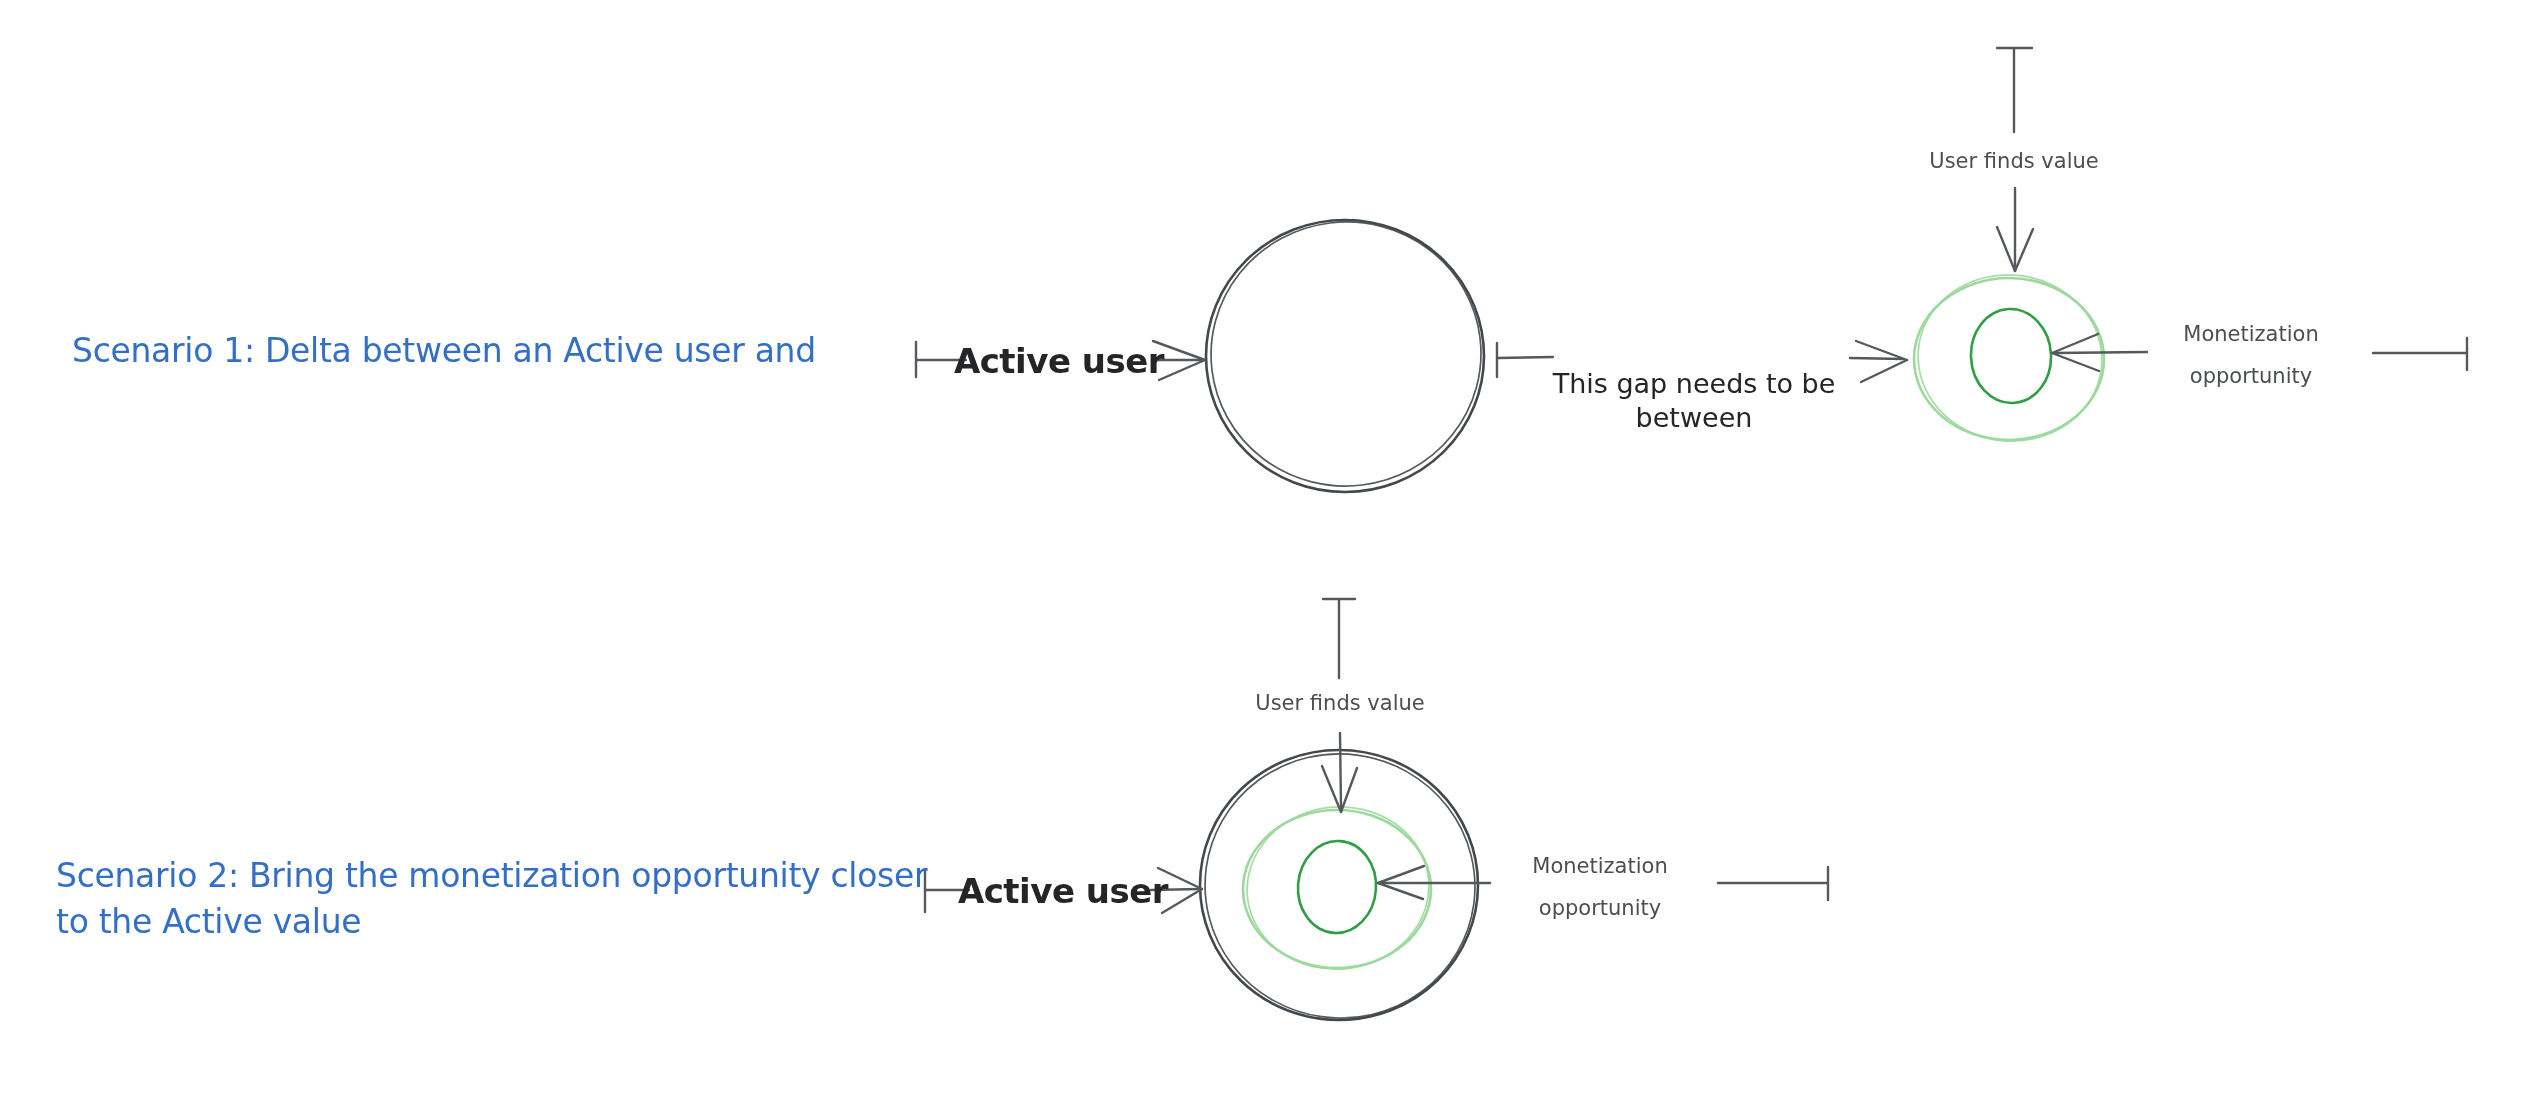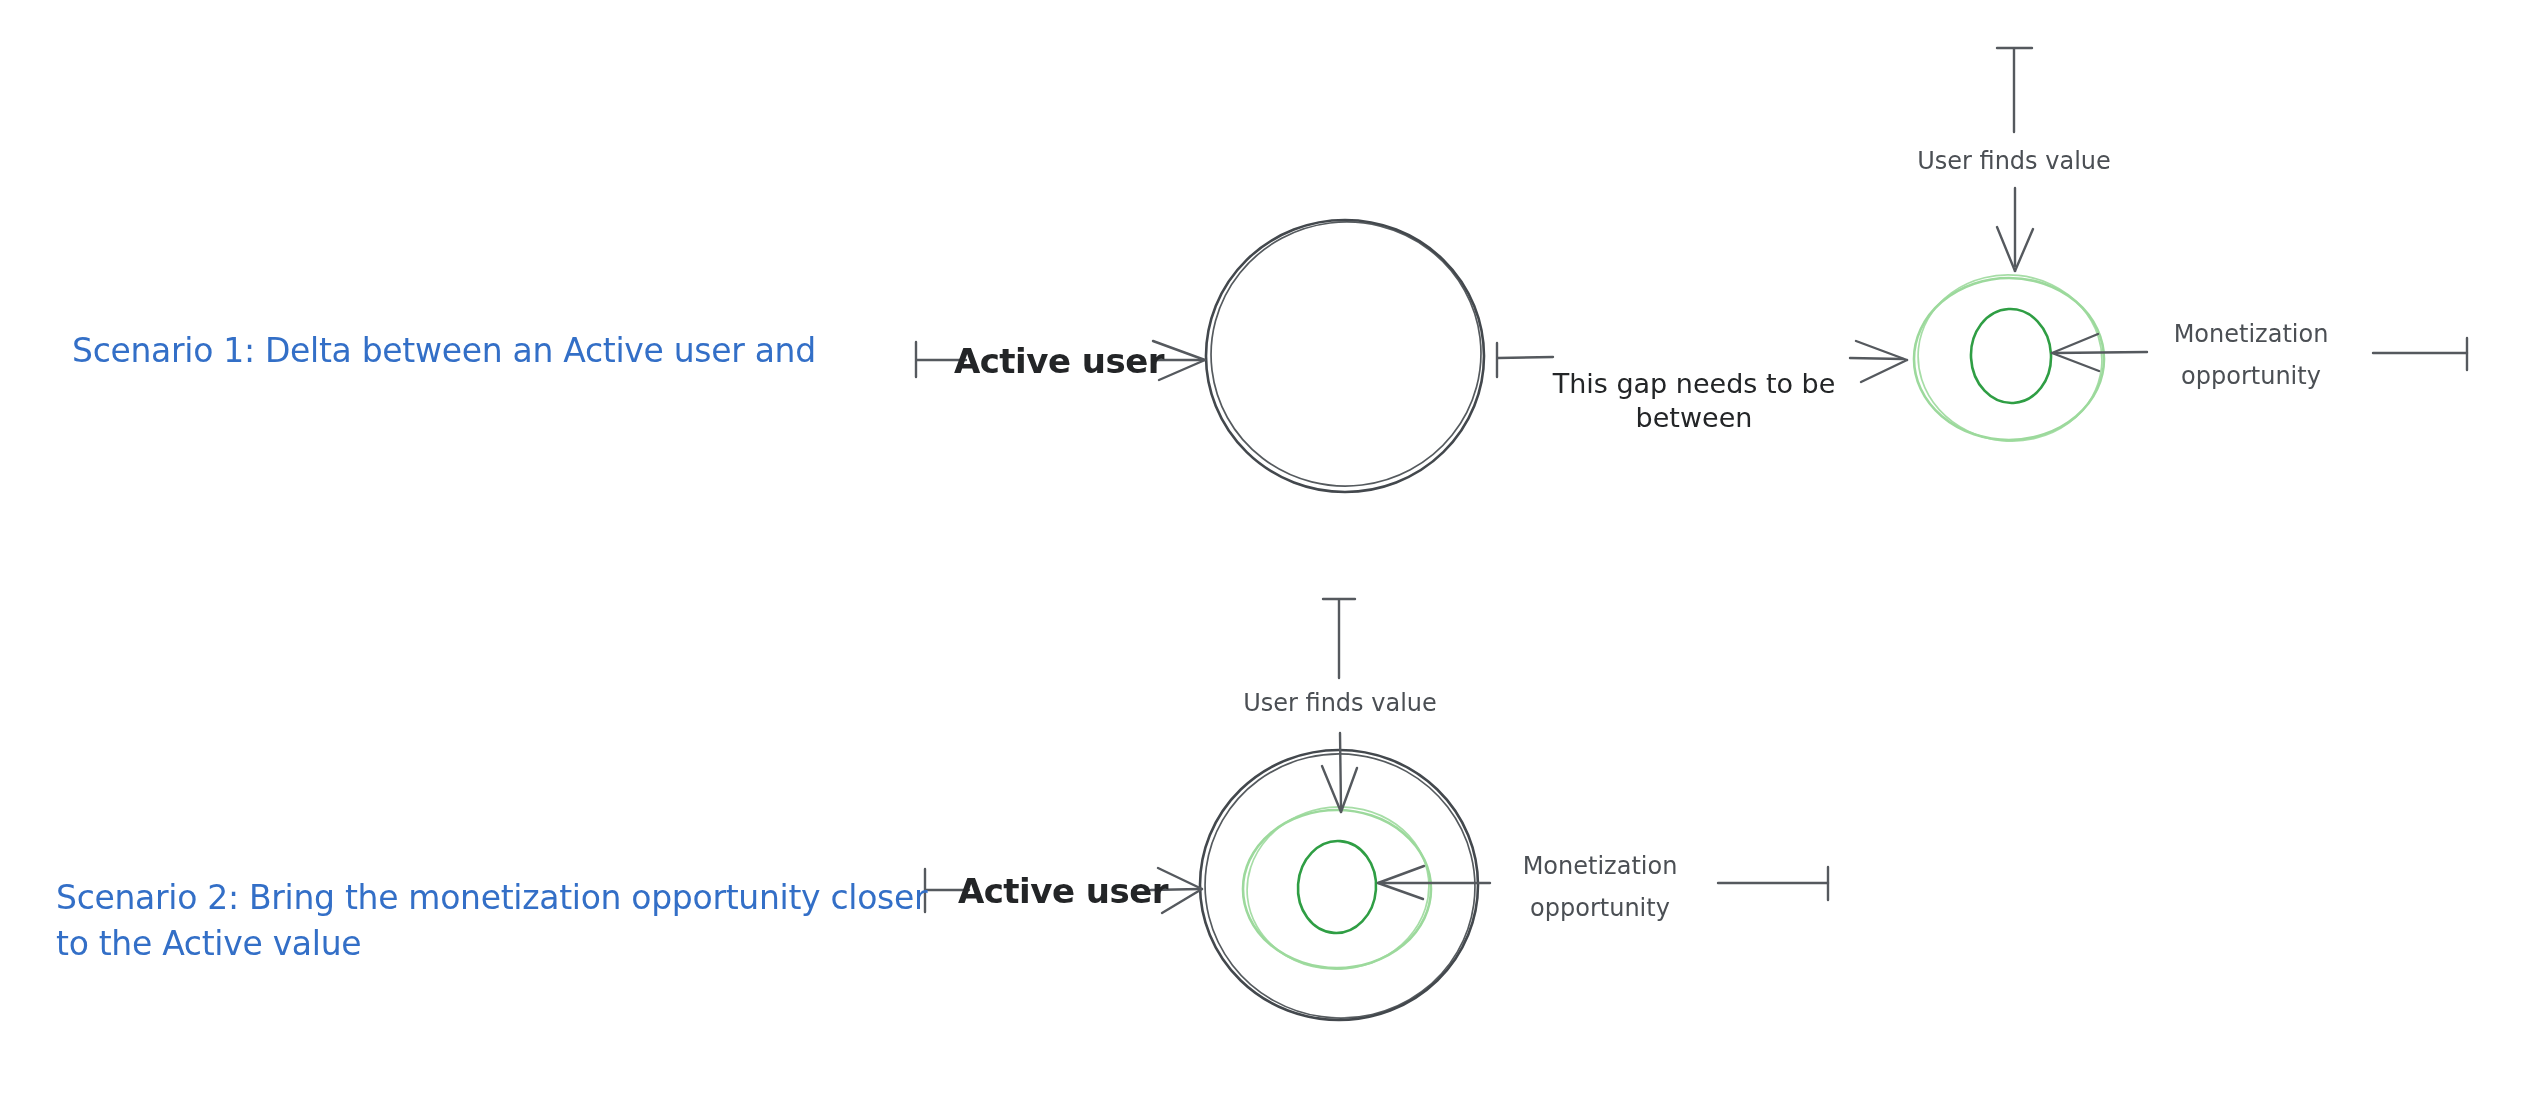--- a/index.html
+++ b/index.html
@@ -49,21 +49,21 @@
     letter-spacing: -0.3px;
     font-weight: 500;
   }
   .big-label {
     font-size: 34px;
     font-weight: 700;
     letter-spacing: -0.5px;
     color: var(--ink, #232527);
   }
   .mid-label {
-    font-size: 24px;
+    font-size: 21px;
     font-weight: 500;
     color: var(--gray-text, #4b4f54);
   }
   .gap-label {
     font-size: 27px;
     line-height: 34px;
     font-weight: 500;
     color: var(--ink, #232527);
   }
   .two-line { line-height: 42px; }
@@ -176,21 +176,21 @@
     <div>between</div>
   </div>
 
   <div class="label center mid-label" style="left:2014px; top:161px;">User finds value</div>
 
   <div class="label center mid-label two-line" style="left:2251px; top:355px;">
     <div>Monetization</div>
     <div>opportunity</div>
   </div>
 
-  <div class="label title" style="left:56px; top:875px;">
+  <div class="label title" style="left:56px; top:853px;">
     <div>Scenario 2: Bring the monetization opportunity closer</div>
     <div>to the Active value</div>
   </div>
 
   <div class="label center big-label" style="left:1063px; top:891px;">Active user</div>
 
   <div class="label center mid-label" style="left:1340px; top:703px;">User finds value</div>
 
   <div class="label center mid-label two-line" style="left:1600px; top:887px;">
     <div>Monetization</div>

